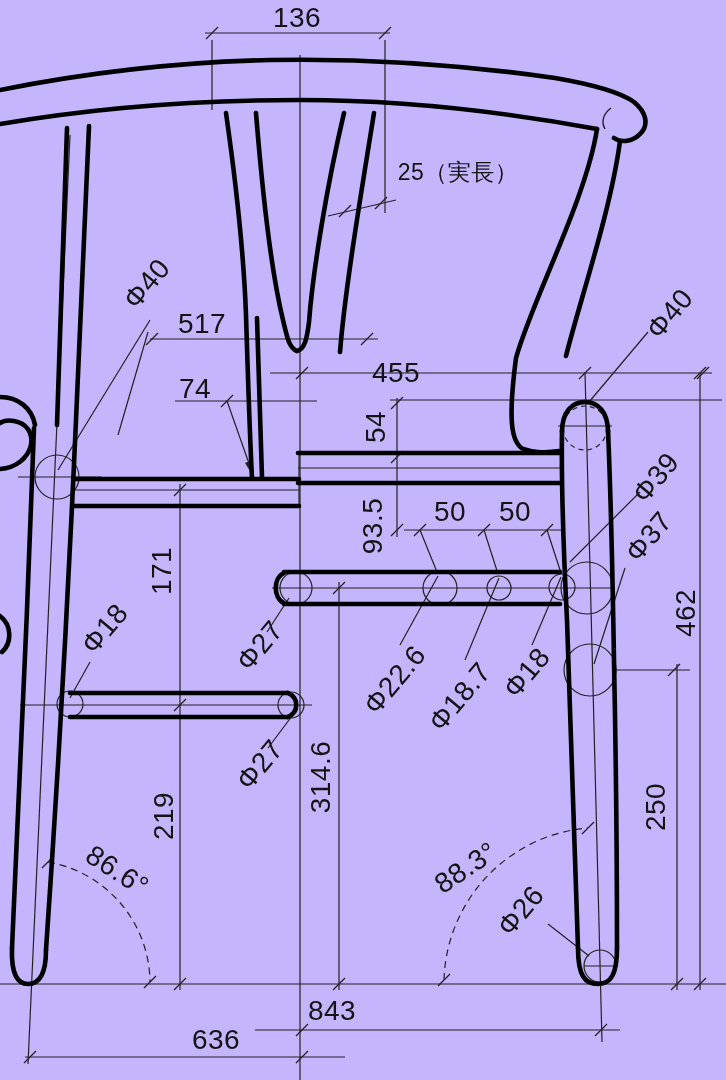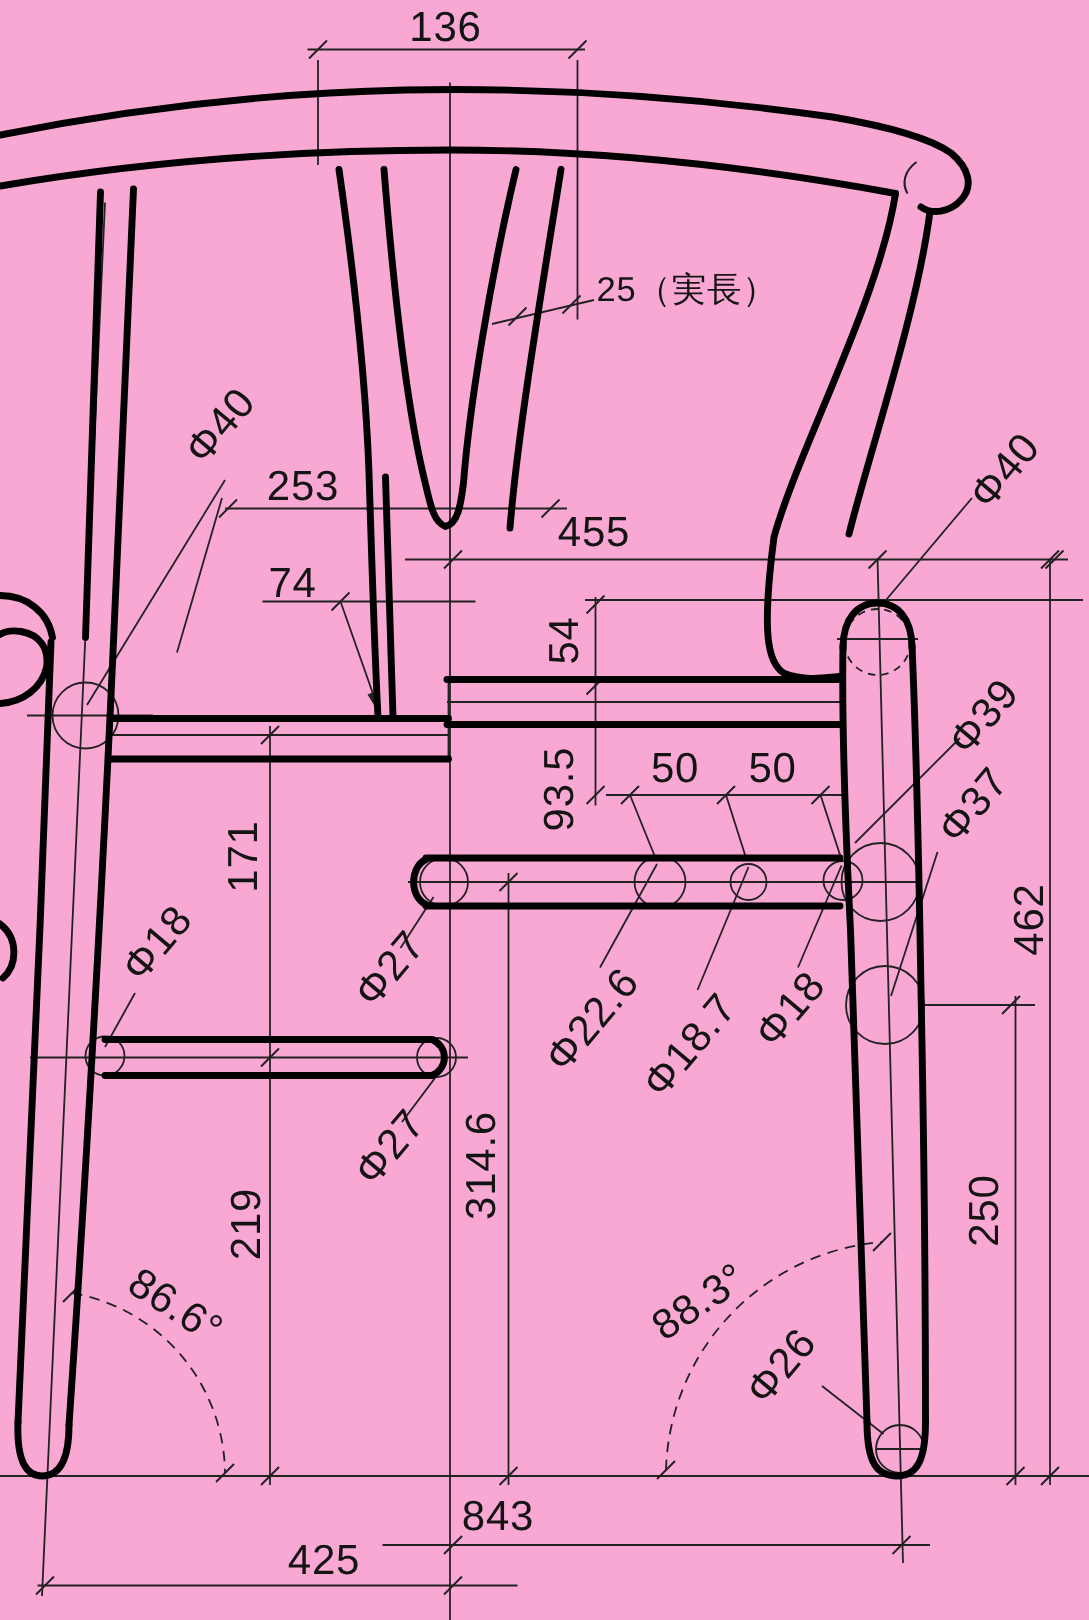--- a/index.html
+++ b/index.html
@@ -1,17 +1,17 @@
 <!DOCTYPE html>
 <html><head>
 <meta charset="utf-8">
 <style>
   html,body{margin:0;padding:0;background:#ffffff;}
   #stage{
-    position:relative;width:726px;height:1080px;background:#f9a8d4;overflow:hidden;
+    position:relative;width:726px;height:1080px;background:#c4b5fd;overflow:hidden;
     font-family:"Liberation Sans","DejaVu Sans",sans-serif;
   }
   #stage svg{position:absolute;left:0;top:0;}
   .lbl{
     position:absolute;color:#141414;font-size:28px;line-height:1;white-space:nowrap;
     transform:translate(-50%,-50%);letter-spacing:0.5px;
   }
   .rv{transform:translate(-50%,-50%) rotate(-90deg);}
   .rphi{transform:translate(-50%,-50%) rotate(-50deg);}
   .ra1{transform:translate(-50%,-50%) rotate(33deg);}
@@ -167,24 +167,24 @@
       <path d="M 562 432 C 562 412, 572 402, 585 402 C 598 402, 608 412, 608 432"></path>
       <path d="M 562 430 C 561 490, 564 560, 567 620 C 571 750, 575 870, 578 948"></path>
       <path d="M 608 430 C 611 500, 613 600, 614 660 C 616 760, 617 860, 617 948"></path>
       <path d="M 578 948 C 578 976, 585 984, 598 984 C 611 984, 617 974, 617 948"></path>
     </g>
 
     <path d="M 611 108 C 603 114, 601 122, 605 129" stroke="#222222" stroke-width="1.4" fill="none"></path>
   </svg>
 
   <div class="lbl" style="left:297px;top:18px">136</div>
-  <div class="lbl jp" style="left:458px;top:193px">25（実長）</div>
+  <div class="lbl jp" style="left:458px;top:172px">25（実長）</div>
   <div class="lbl rphi" style="left:147px;top:284px">Φ40</div>
-  <div class="lbl" style="left:202px;top:324px">253</div>
-  <div class="lbl" style="left:396px;top:355px">455</div>
+  <div class="lbl" style="left:202px;top:324px">517</div>
+  <div class="lbl" style="left:396px;top:373px">455</div>
   <div class="lbl" style="left:195px;top:389px">74</div>
   <div class="lbl rv" style="left:376px;top:427px">54</div>
   <div class="lbl rphi" style="left:670px;top:314px">Φ40</div>
   <div class="lbl rv" style="left:373px;top:526px">93.5</div>
   <div class="lbl" style="left:450px;top:512px">50</div>
   <div class="lbl" style="left:515px;top:512px">50</div>
   <div class="lbl rphi" style="left:656px;top:478px">Φ39</div>
   <div class="lbl rphi" style="left:649px;top:537px">Φ37</div>
   <div class="lbl rv" style="left:686px;top:613px">462</div>
   <div class="lbl rv" style="left:162px;top:571px">171</div>
@@ -194,15 +194,15 @@
   <div class="lbl rphi" style="left:460px;top:697px">Φ18.7</div>
   <div class="lbl rphi" style="left:527px;top:673px">Φ18</div>
   <div class="lbl rphi" style="left:260px;top:765px">Φ27</div>
   <div class="lbl rv" style="left:321px;top:777px">314.6</div>
   <div class="lbl rv" style="left:164px;top:816px">219</div>
   <div class="lbl rv" style="left:656px;top:807px">250</div>
   <div class="lbl ra1" style="left:117px;top:871px">86.6°</div>
   <div class="lbl ra2" style="left:466px;top:868px">88.3°</div>
   <div class="lbl rphi" style="left:521px;top:911px">Φ26</div>
   <div class="lbl" style="left:332px;top:1011px">843</div>
-  <div class="lbl" style="left:216px;top:1040px">425</div>
+  <div class="lbl" style="left:216px;top:1040px">636</div>
 
 </div>
 
 </body></html>

